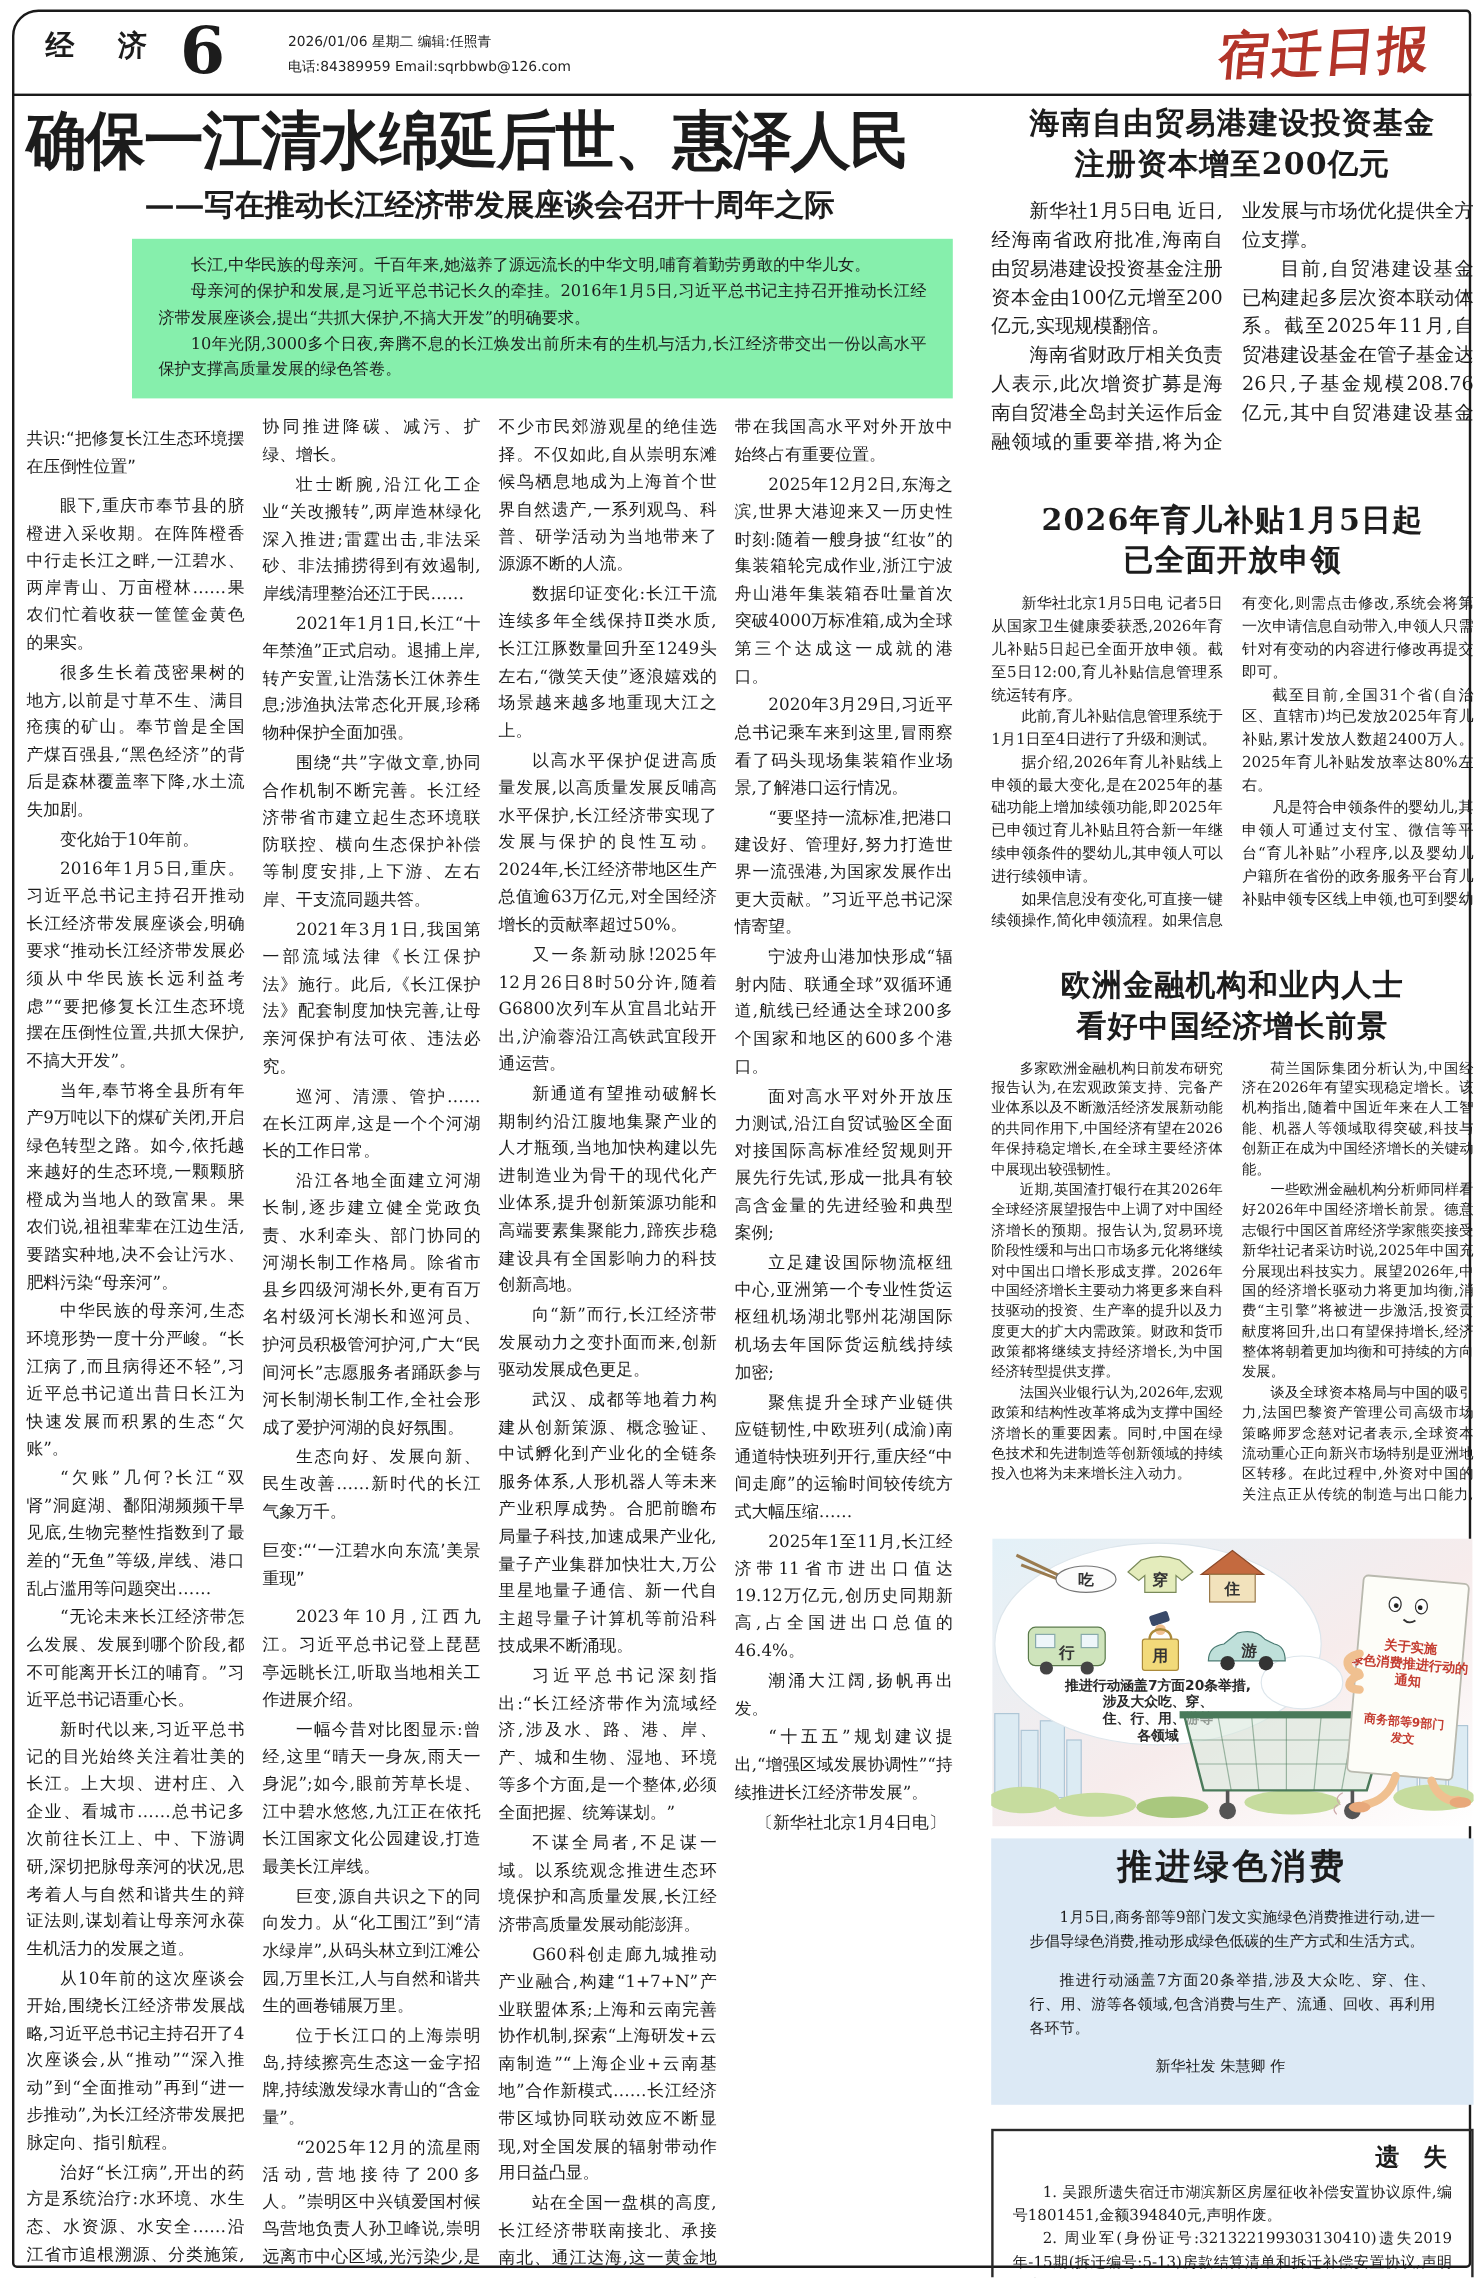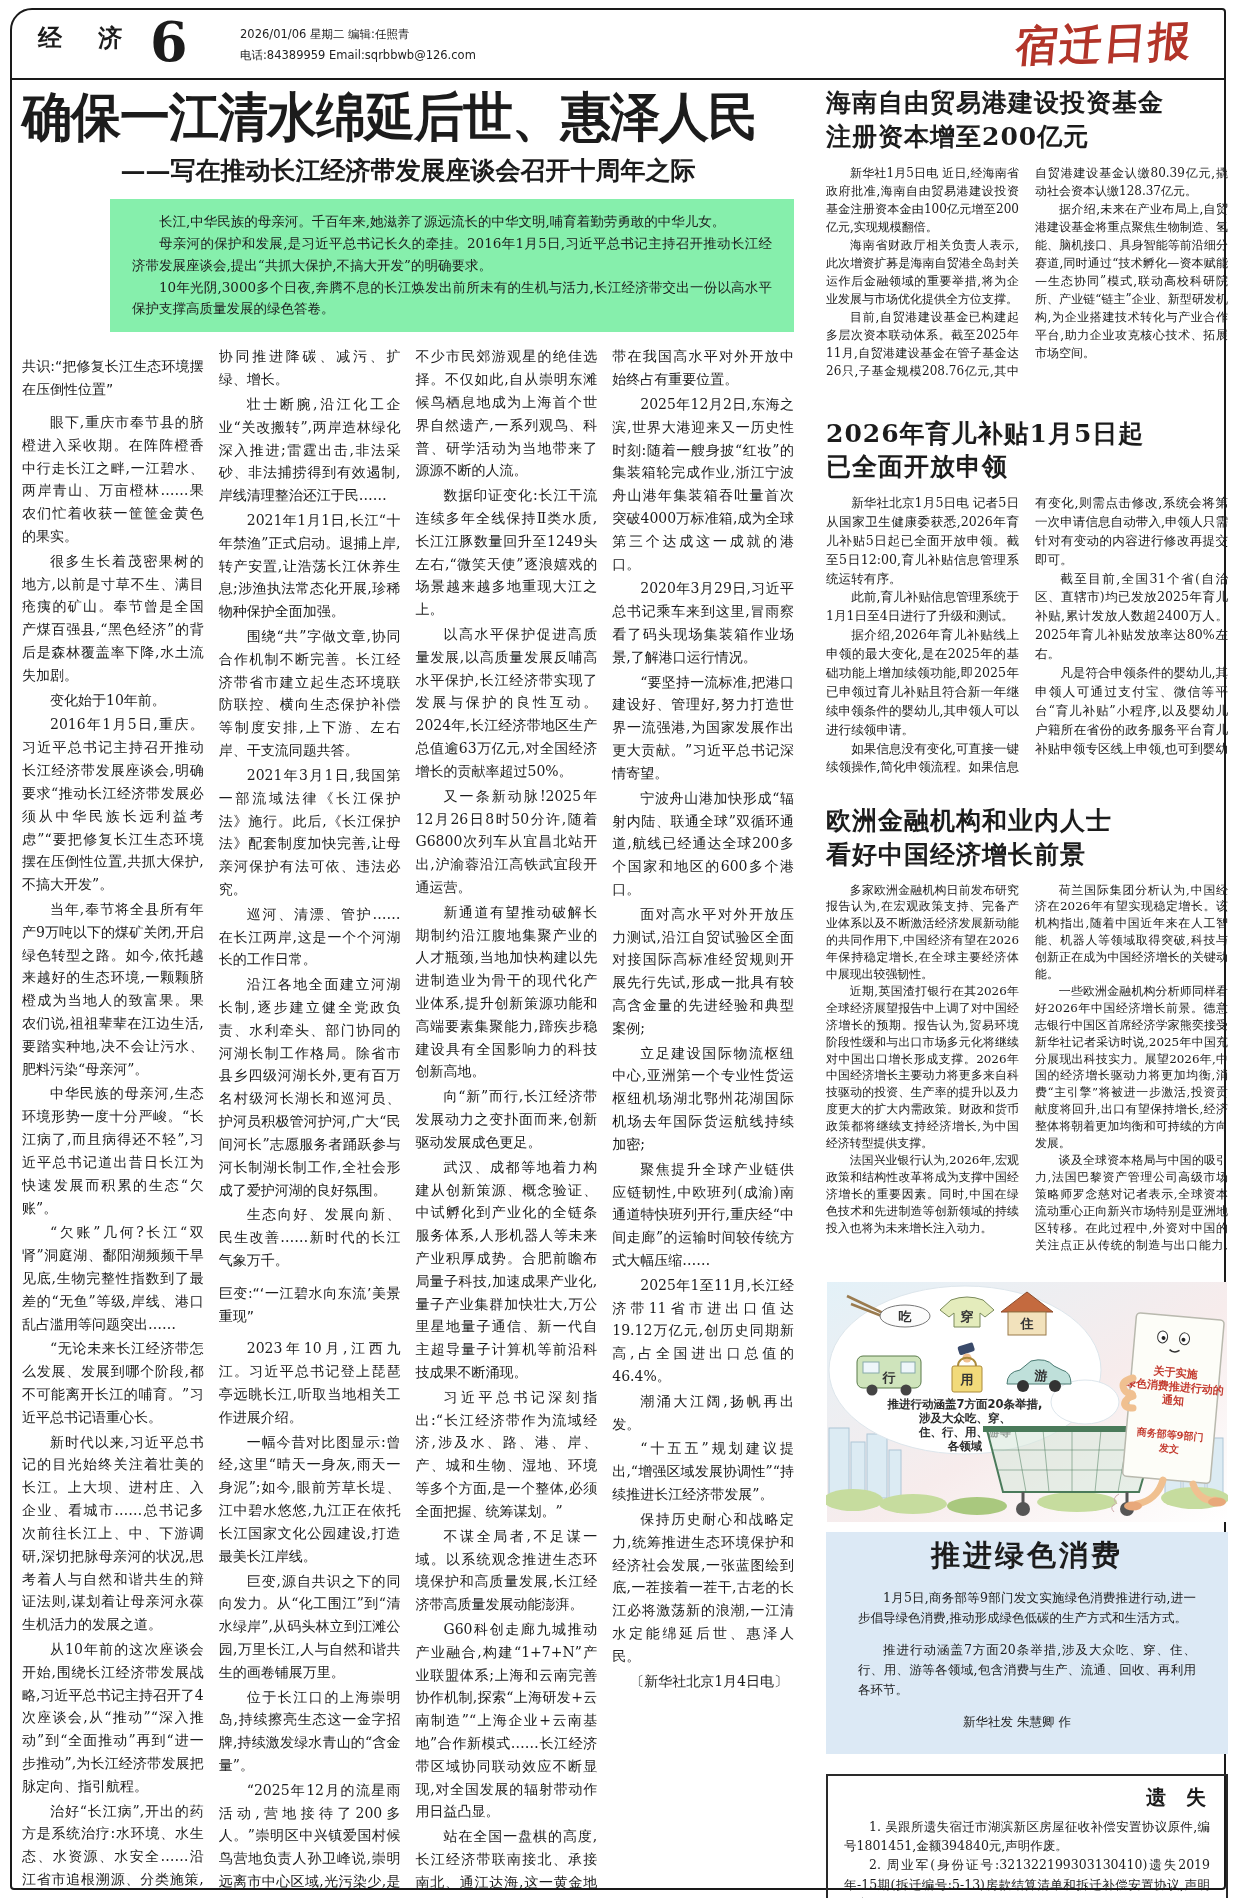--- a/index.html
+++ b/index.html
@@ -31,26 +31,26 @@
   .mbody{margin-top:13px;height:1558px;overflow:hidden;
          column-count:4;column-gap:15px;column-fill:auto;
          font-size:14px;line-height:1.63;text-align:justify;}
   .blk{text-indent:2em;margin:0 0 2px 0;}
   .blk.sub{text-indent:0;font-family:"DejaVu Sans","Liberation Sans",sans-serif;
            font-weight:400;font-size:14px;margin:10px 0 10px 0;}
   .blk.byline{text-align:right;text-indent:0;padding-right:6px;}
   
   .side-area{position:absolute;left:826px;top:86px;width:402px;}
   .s-art h2{font-family:"DejaVu Serif","Liberation Serif",serif;font-weight:900;
-            font-size:25px;line-height:1.35;text-align:left;margin:0 0 10px 0;
+            font-size:25px;line-height:1.35;text-align:center;margin:0 0 10px 0;
             white-space:pre-line;letter-spacing:1px;}
   .s-body{column-count:2;column-gap:16px;column-fill:auto;overflow:hidden;
           text-align:justify;}
   .s-body p{margin:0;text-indent:2em;}
-  .a1 .s-body{height:238px;font-size:12px;line-height:1.5;}
+  .a1 .s-body{height:238px;font-size:16px;line-height:1.5;}
   .a2 .s-body{height:295px;font-size:12.6px;line-height:1.5;}
   .a3 .s-body{height:385px;font-size:11.9px;line-height:1.42;}
   .s-art{margin-bottom:15px;}
   
   .cartoon{width:402px;height:240px;margin:0 0 6px 0;}
   
   .green-box{background:#dce9f5;padding:2px 20px 10px 20px;margin:0 0 20px 0;}
   .green-box h3{text-align:center;font-size:29px;font-weight:900;margin:2px 0 8px 0;
                 font-family:"DejaVu Serif",serif;letter-spacing:3px;}
   .green-box p{margin:12px;font-size:12.5px;line-height:1.6;text-indent:2em;text-align:justify;}
@@ -124,21 +124,20 @@
         <div class="blk p">2025年12月2日,东海之滨,世界大港迎来又一历史性时刻:随着一艘身披“红妆”的集装箱轮完成作业,浙江宁波舟山港年集装箱吞吐量首次突破4000万标准箱,成为全球第三个达成这一成就的港口。</div>
         <div class="blk p">2020年3月29日,习近平总书记乘车来到这里,冒雨察看了码头现场集装箱作业场景,了解港口运行情况。</div>
         <div class="blk p">“要坚持一流标准,把港口建设好、管理好,努力打造世界一流强港,为国家发展作出更大贡献。”习近平总书记深情寄望。</div>
         <div class="blk p">宁波舟山港加快形成“辐射内陆、联通全球”双循环通道,航线已经通达全球200多个国家和地区的600多个港口。</div>
         <div class="blk p">面对高水平对外开放压力测试,沿江自贸试验区全面对接国际高标准经贸规则开展先行先试,形成一批具有较高含金量的先进经验和典型案例;</div>
         <div class="blk p">立足建设国际物流枢纽中心,亚洲第一个专业性货运枢纽机场湖北鄂州花湖国际机场去年国际货运航线持续加密;</div>
         <div class="blk p">聚焦提升全球产业链供应链韧性,中欧班列(成渝)南通道特快班列开行,重庆经“中间走廊”的运输时间较传统方式大幅压缩……</div>
         <div class="blk p">2025年1至11月,长江经济带11省市进出口值达19.12万亿元,创历史同期新高,占全国进出口总值的46.4%。</div>
         <div class="blk p">潮涌大江阔,扬帆再出发。</div>
         <div class="blk p">“十五五”规划建议提出,“增强区域发展协调性”“持续推进长江经济带发展”。</div>
-        <div class="blk p">保持历史耐心和战略定力,统筹推进生态环境保护和经济社会发展,一张蓝图绘到底,一茬接着一茬干,古老的长江必将激荡新的浪潮,一江清水定能绵延后世、惠泽人民。</div>
         <div class="blk byline">〔新华社北京1月4日电〕</div>
     </div>
   </div>
 
   <div class="side-area">
 
     <div class="s-art a1">
       <h2>海南自由贸易港建设投资基金
 注册资本增至200亿元</h2>
       <div class="s-body">

